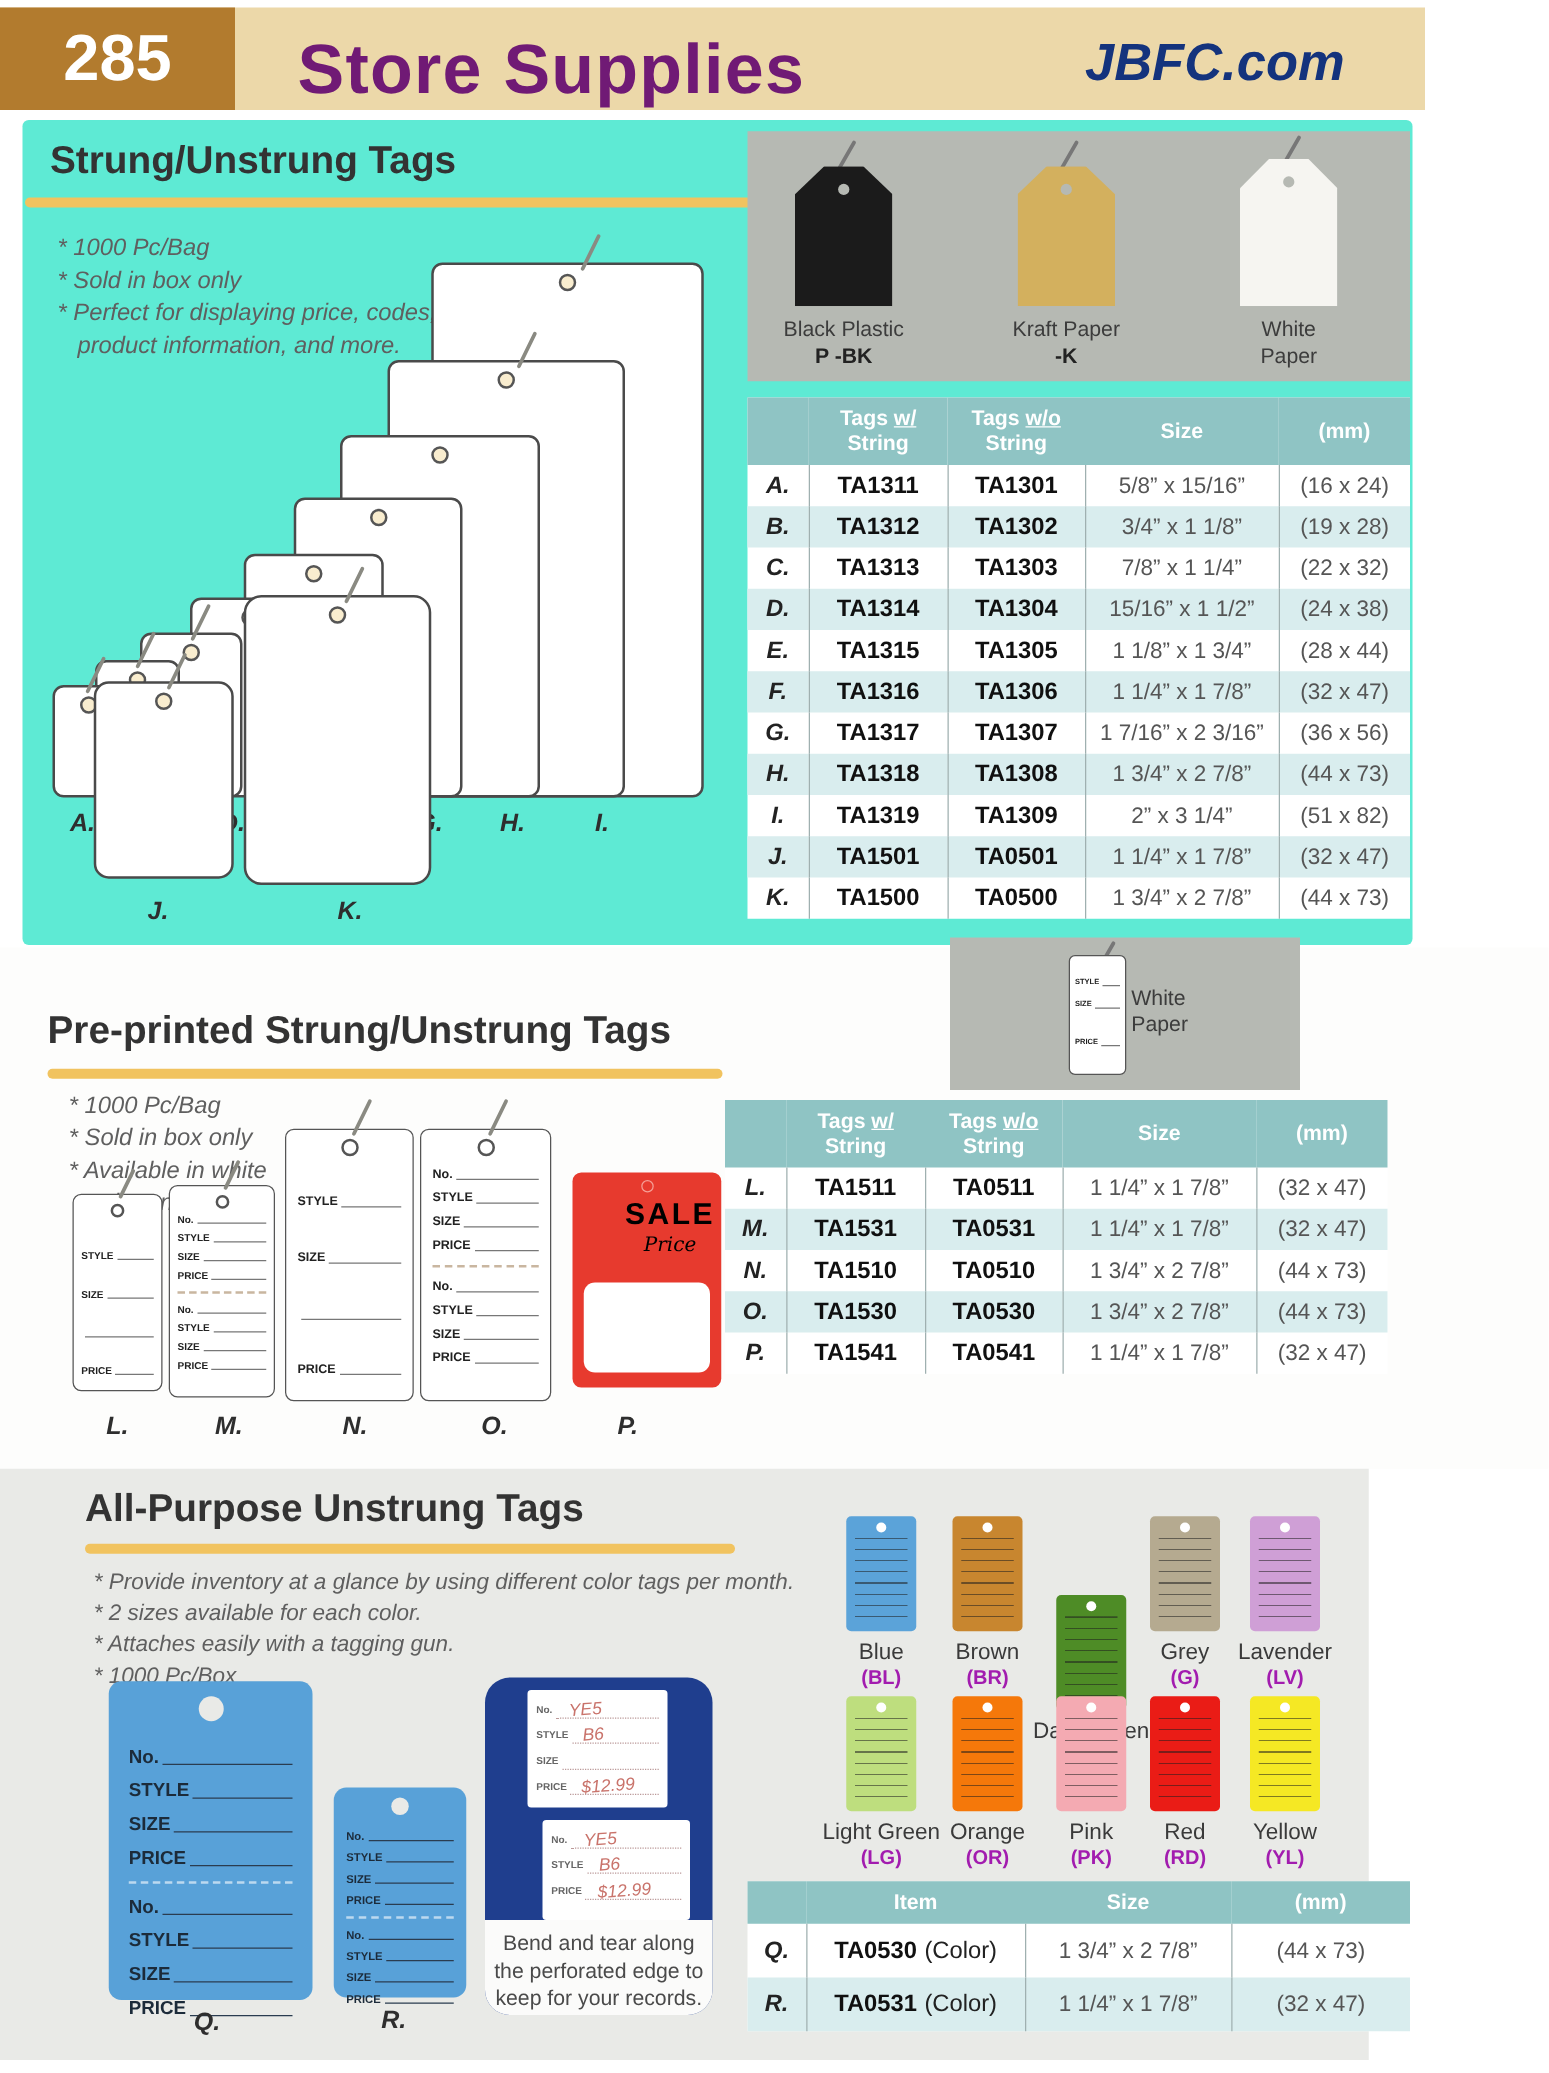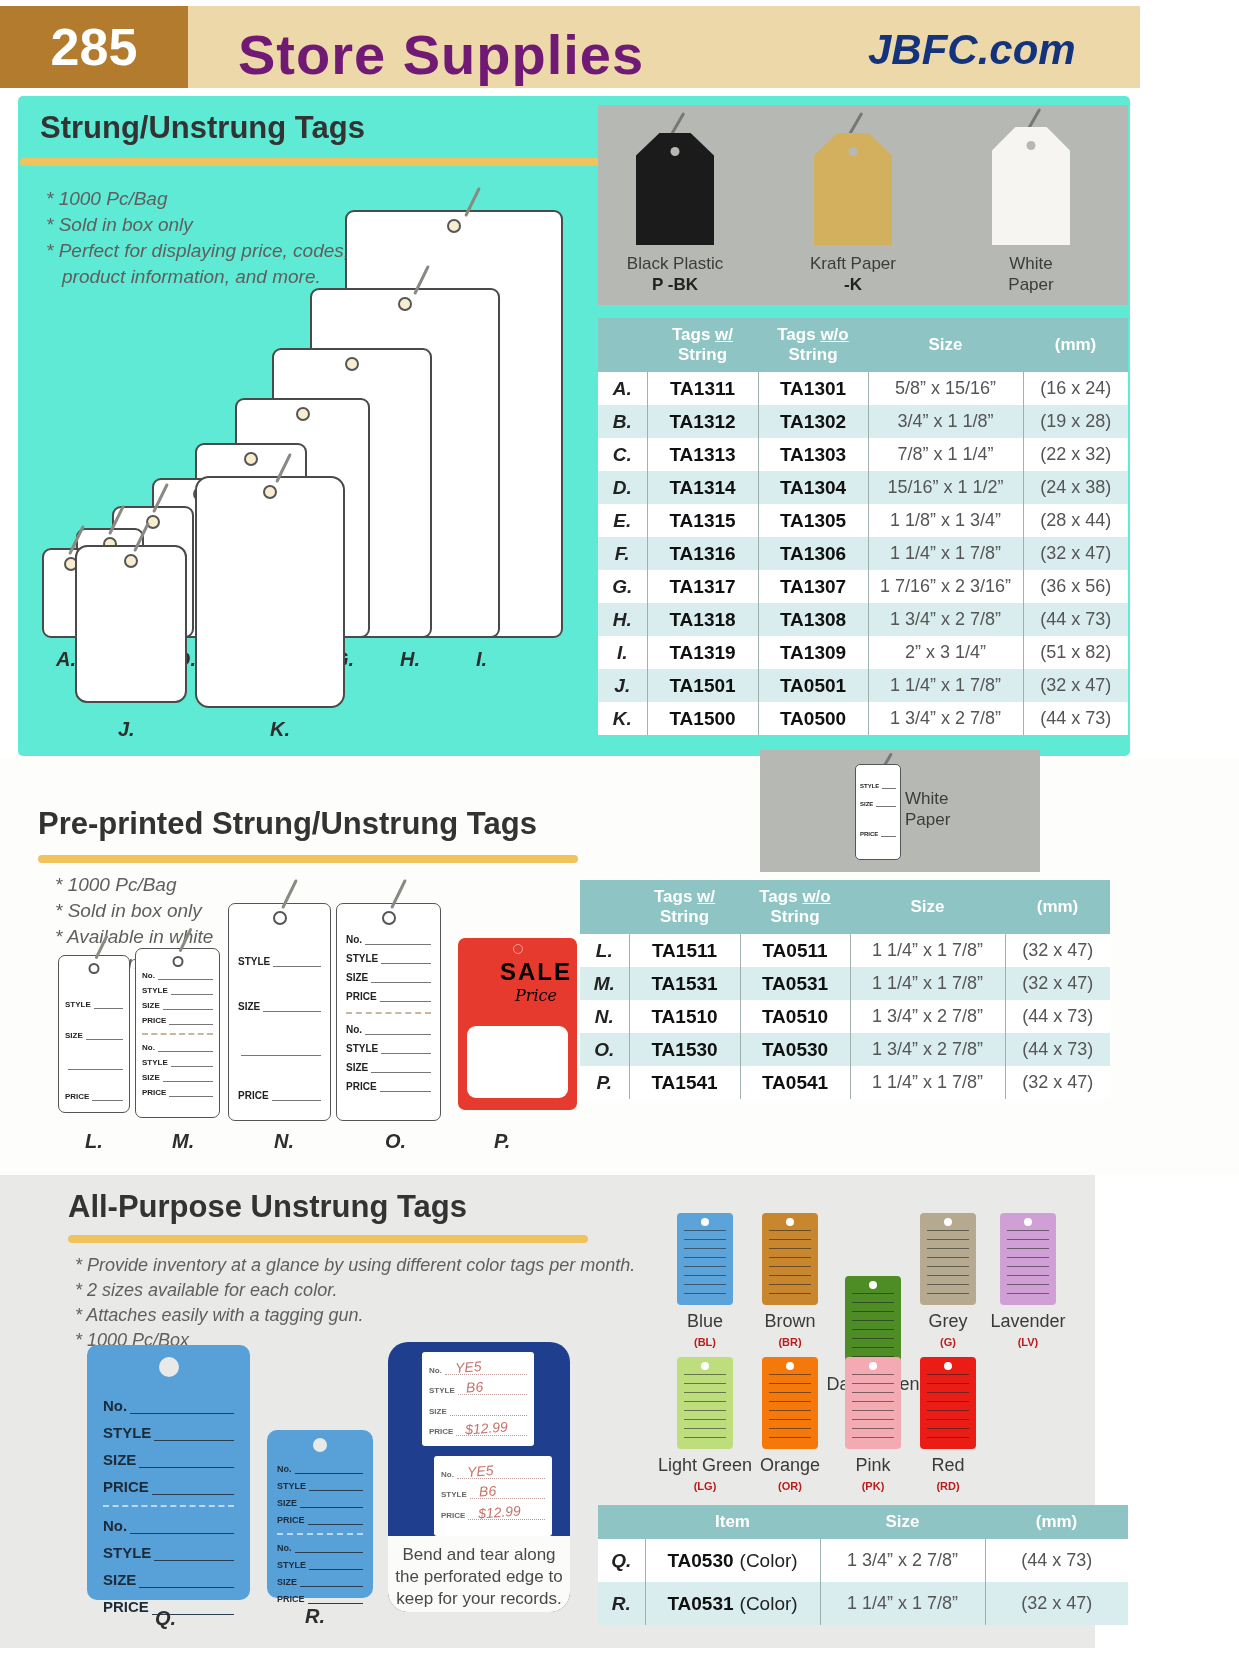--- a/index.html
+++ b/index.html
@@ -48,40 +48,40 @@
   td.lt{font-style:italic;font-weight:bold;font-size:19px;color:#222;}
   td.pn{font-weight:bold;font-size:19px;color:#101010;}
   td.sz,td.mm{font-size:18px;color:#555;}
   td.it{font-size:19px;color:#222;}
   td.it b{font-weight:bold;color:#101010;}
   td.it span{margin-left:6px;}
   .t3 td{padding:11px 2px;}
 
   
   .fields{position:absolute;}
-  .fr{display:flex;align-items:flex-end;}
+  .fr{display:flex;align-items:center;}
   .fr b{font-weight:bold;color:#222;white-space:nowrap;}
   .fr i{flex:1;border-bottom:1px solid #777;margin-left:3px;height:0.85em;font-style:normal;position:relative;}
   .perf{border-top:2px dashed #c9b6a0;margin:8px 0;}
   .wtag{position:absolute;background:#fff;border:1.5px solid #555;border-radius:7px;box-sizing:border-box;}
 
   .sale-tag{position:absolute;background:#e73a2e;border-radius:7px;color:#000000;padding-left:37px;}
   .sale-hole{position:absolute;top:6px;left:50%;transform:translateX(-50%);width:8px;height:8px;border-radius:50%;border:1px solid #f59f96;}
   .sale-word{margin-top:20px;text-align:center;font-size:24px;font-weight:bold;letter-spacing:2px;}
   .sale-script{text-align:center;font-size:16px;font-style:italic;font-family:"DejaVu Serif",serif;}
   .sale-box{position:absolute;left:9px;right:9px;bottom:12px;height:72px;background:#fff;border-radius:9px;}
 
   
   .ccell{position:absolute;width:110px;text-align:center;}
   .ctag{position:relative;width:56px;height:92px;border-radius:4px;margin:0 auto;}
   .ctag .lines{position:absolute;left:7px;right:7px;top:17px;bottom:9px;
       background-image:repeating-linear-gradient(to bottom,rgba(30,30,30,.55) 0 1px,transparent 1px 9px);}
   .ctag .hole3{position:absolute;top:5px;left:50%;transform:translateX(-50%);width:8px;height:8px;background:#fff;border-radius:50%;}
   .cname{font-size:18px;color:#3a3a3a;margin-top:5px;line-height:22px;}
-  .ccode{font-size:11px;font-weight:bold;color:#b91c1c;line-height:21px;}
+  .ccode{font-size:16px;font-weight:bold;color:#a21caf;line-height:21px;}
 
   
   .btag{position:absolute;background:#58a1d8;border-radius:10px;}
   .btag .hole4{position:absolute;top:12px;left:50%;transform:translateX(-50%);width:20px;height:20px;background:#e9eae7;border-radius:50%;}
   .btag .fr b{color:#1c2b3a;}
   .btag .fr i{border-bottom-color:#2a3c50;}
   .bperf{border-top:2px dashed #bcd9ef;margin:10px 0;}
   .photo-blue{position:absolute;background:#1f3e8e;border-radius:20px;}
   .pb-white{position:absolute;left:0;right:0;bottom:0;height:76px;background:#fbfbfa;border-radius:0 0 20px 20px;
             text-align:center;font-size:17px;color:#4a4a4a;line-height:22px;padding-top:8px;box-sizing:border-box;}
@@ -597,20 +597,28 @@
       <div class="ccode">(PK)</div>
     </div>
     <div class="ccell" style="left:893px;top:182px;">
       <div class="ctag" style="background-color: rgb(234, 28, 22);">
           <i class="hole3"></i>
           <div class="lines"></div>
         </div>
       <div class="cname">Red</div>
       <div class="ccode">(RD)</div>
     </div>
+    <div class="ccell" style="left:973px;top:182px;">
+      <div class="ctag" style="background-color: rgb(245, 232, 36);">
+          <i class="hole3"></i>
+          <div class="lines"></div>
+        </div>
+      <div class="cname">Yellow</div>
+      <div class="ccode">(YL)</div>
+    </div>
 
     <div class="btag" style="left:87px;top:170px;width:163px;height:255px;">
       <i class="hole4"></i>
       <div class="fields" style="left:16px;right:16px;top:52px;font-size:15px;">
         <div class="fr" style="margin-bottom:10px;">
             <b>No.</b>
             <i></i>
           </div>
         <div class="fr" style="margin-bottom:10px;">
             <b>STYLE</b>

